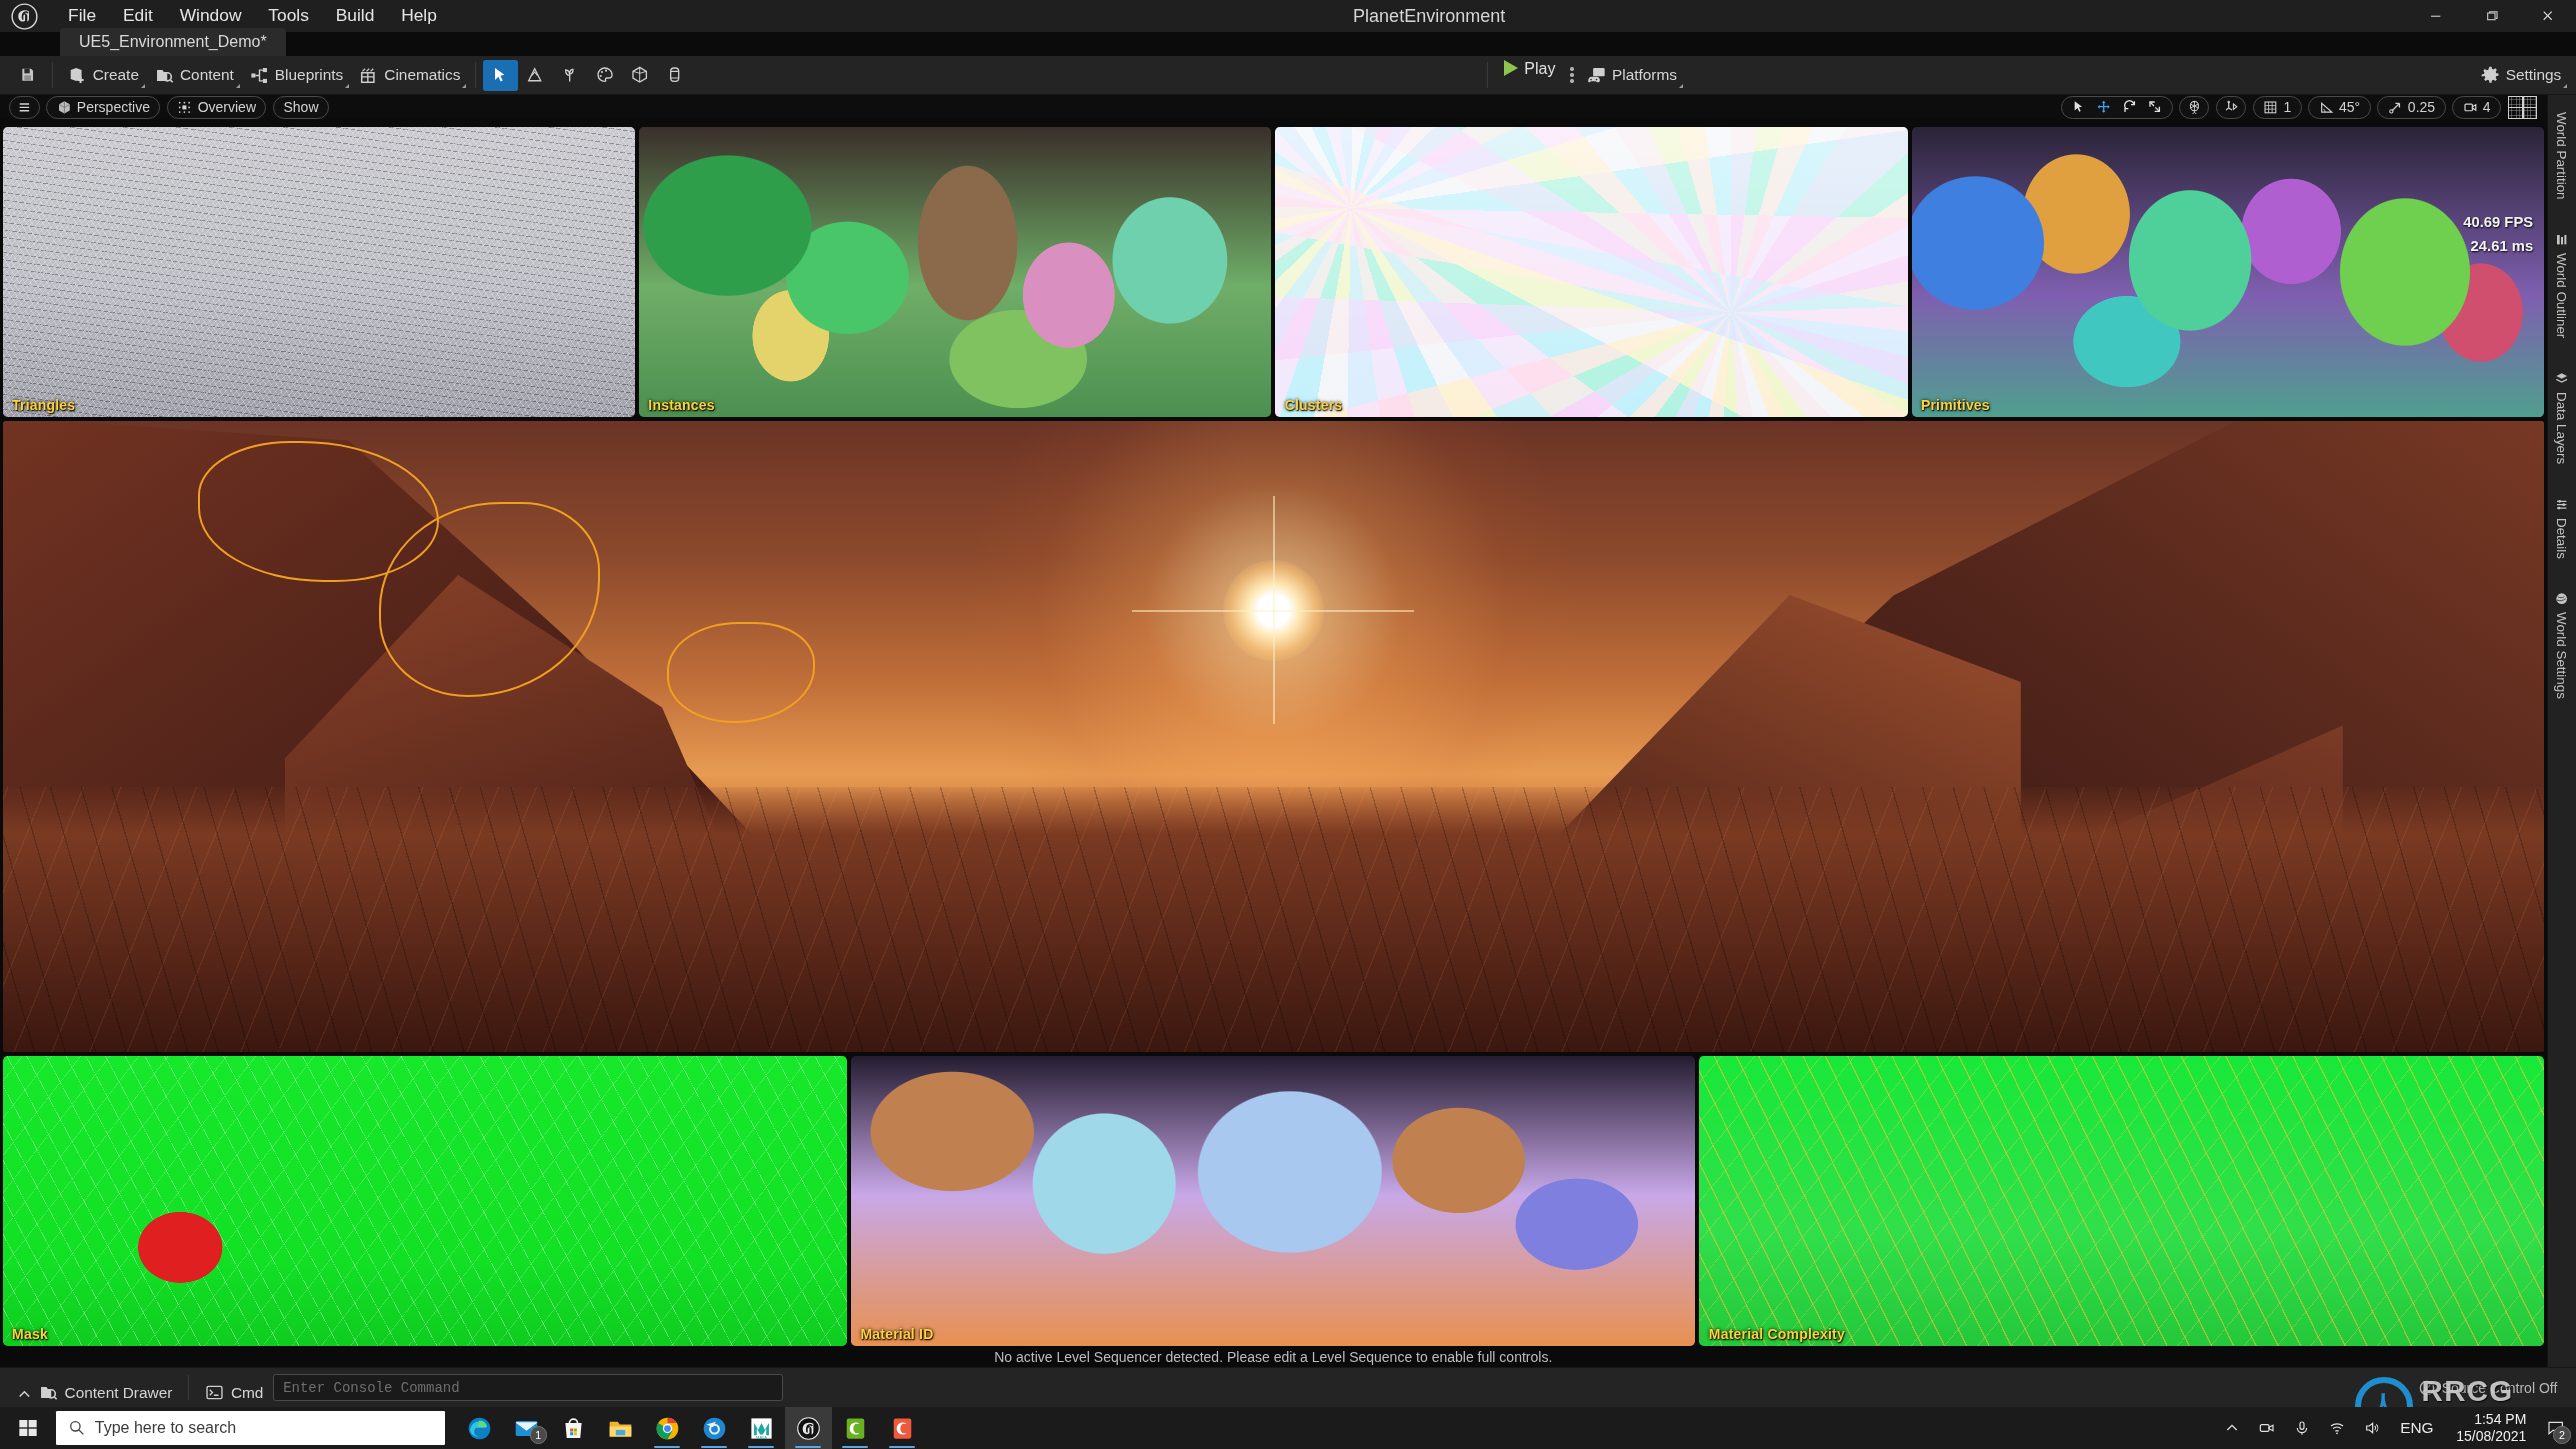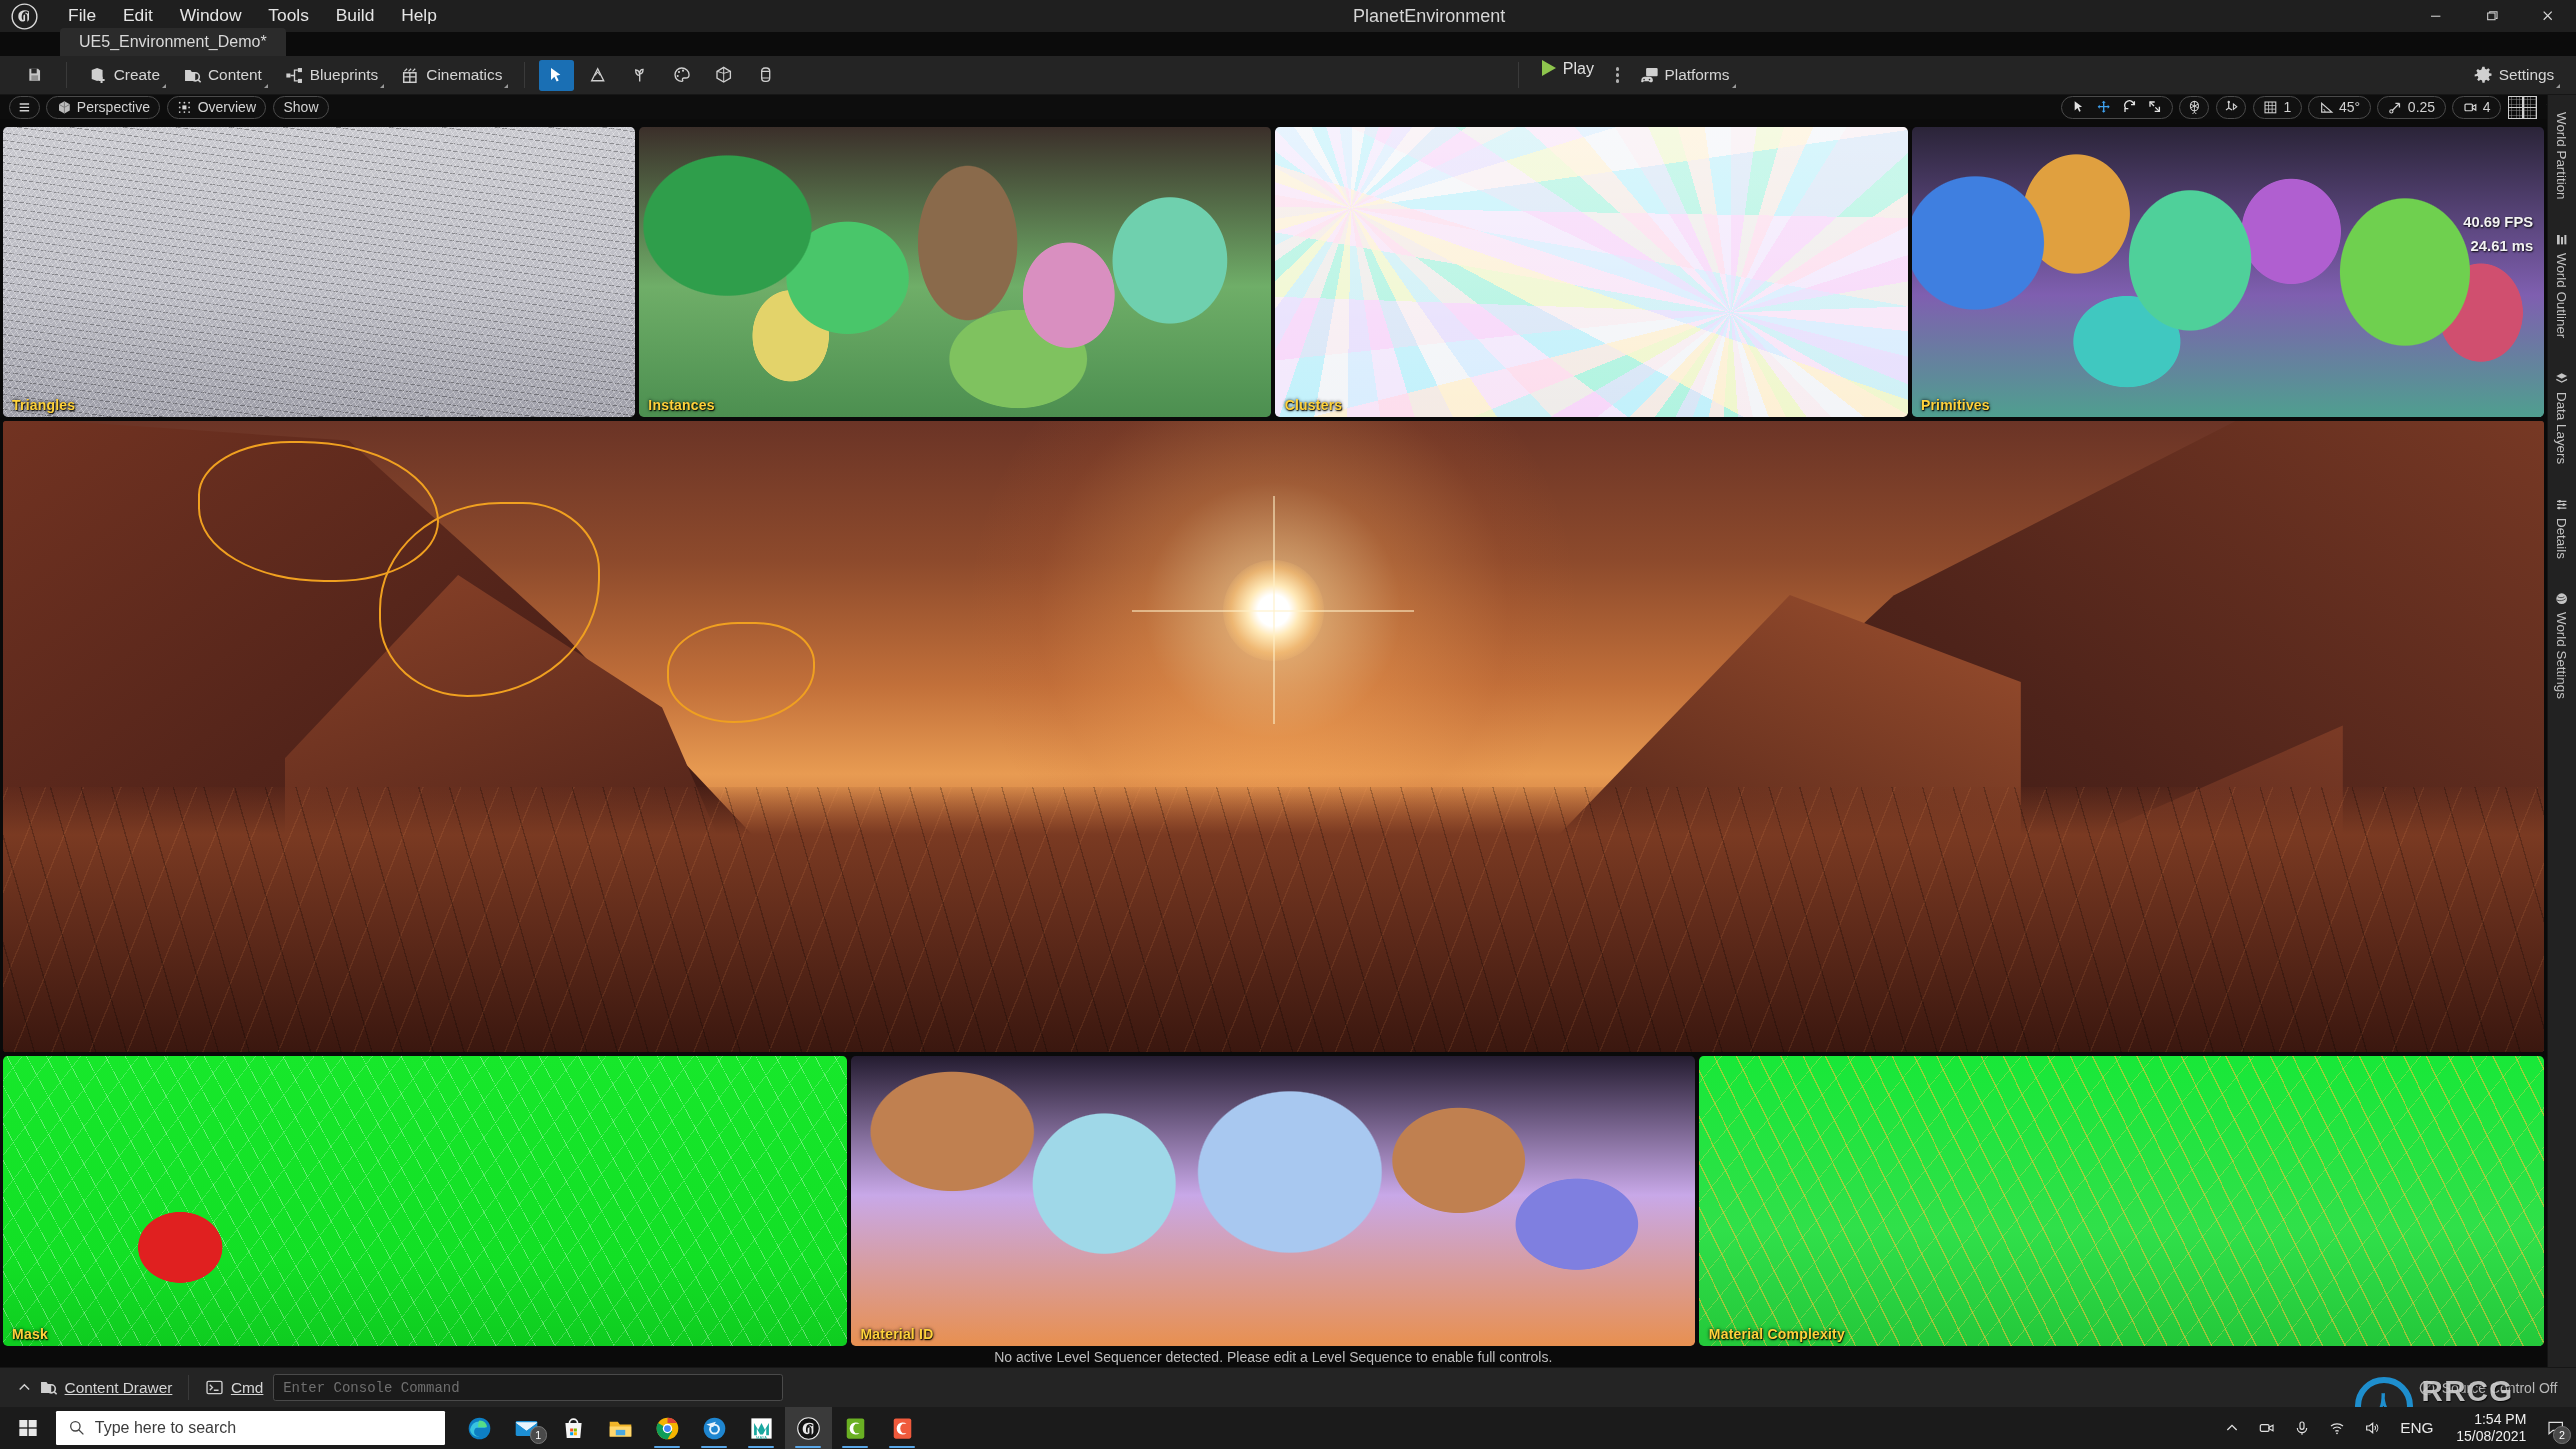--- a/index.html
+++ b/index.html
@@ -20,21 +20,21 @@
     font-size:16px; color:#d0d0d0; }
 
   
   .tabstrip { position:absolute; left:0; top:28px; width:2576px; height:28px; }
   .proj-tab { position:absolute; left:60px; top:0px; height:28px; padding:0 19px;
     background:#2b2b2b; border-radius:4px 4px 0 0; display:flex; align-items:center;
     font-size:16px; color:#d9d9d9; }
 
   
   .toolbar { position:absolute; left:0; top:56px; width:2576px; height:39px;
-    background:#242424; display:flex; align-items:center; border-bottom:0.7px solid #161616;gap:7px; }
+    background:#242424; display:flex; align-items:center; border-bottom:0.7px solid #161616; }
   .tb-sep { width:0.7px; height:25.5px; background:#3a3a3a; margin:0 6.7px; }
   .tb-btn { height:31px; display:flex; align-items:center; gap:6px; padding:0 8px;
     border-radius:2.7px; font-size:15.4px; color:#d5d5d5; position:relative; }
   .tb-icon { width:19px; height:19px; display:inline-block; }
   .tb-icon svg { width:19px; height:19px; display:block; }
   .caret { position:absolute; right:2px; bottom:2.7px; width:0;height:0;
     border-left:4.7px solid transparent; border-bottom:4.7px solid #9a9a9a; }
   .mode-btn { width:35px; height:31px; display:flex; align-items:center; justify-content:center;
     border-radius:2.7px; }
   .mode-btn.active { background:#1a6fb4; }
@@ -90,22 +90,22 @@
   .fps { position:absolute; right:10.7px; font-size:14.8px; color:#f2f2f2;
     text-shadow:0.7px 0.7px 2px #000; font-weight:bold; }
   .statusline { position:absolute; left:0; right:0; bottom:0; height:20px;
     display:flex; align-items:center; justify-content:center;
     font-size:14px; color:#bdbdbd; background:#0a0a0a; }
 
   
   .botbar { position:absolute; left:0; bottom:42px; width:2576px; height:40px;
     background:#242424; display:flex; align-items:center; padding:0 8px;
     border-top:0.7px solid #161616; }
-  .bb-btn { height:29.5px; display:flex; align-items:center; gap:6.7px; padding:0 9.4px;
-    border-radius:2.7px; font-size:15.4px; color:#d5d5d5;text-decoration:underline; }
+  .bb-btn { height:29.5px; display:flex; align-items:flex-end; gap:6.7px; padding:0 9.4px;
+    border-radius:2.7px; font-size:15.4px; color:#d5d5d5; }
   .console { width:510px; height:27px; background:#1a1a1a; border:0.7px solid #4a4a4a;
     border-radius:2.7px; padding:0 9.4px; font-family:"Liberation Mono", monospace;
     font-size:14px; color:#ddd; }
   .console::placeholder { color:#6f6f6f; }
   .bb-spacer { flex:1; }
   .srcctl { display:flex; align-items:center; gap:6.7px; font-size:14px; color:#b8b8b8;
     padding-right:10.7px; }
 
   
   .taskbar { position:absolute; left:0; bottom:0; width:2576px; height:42px;

